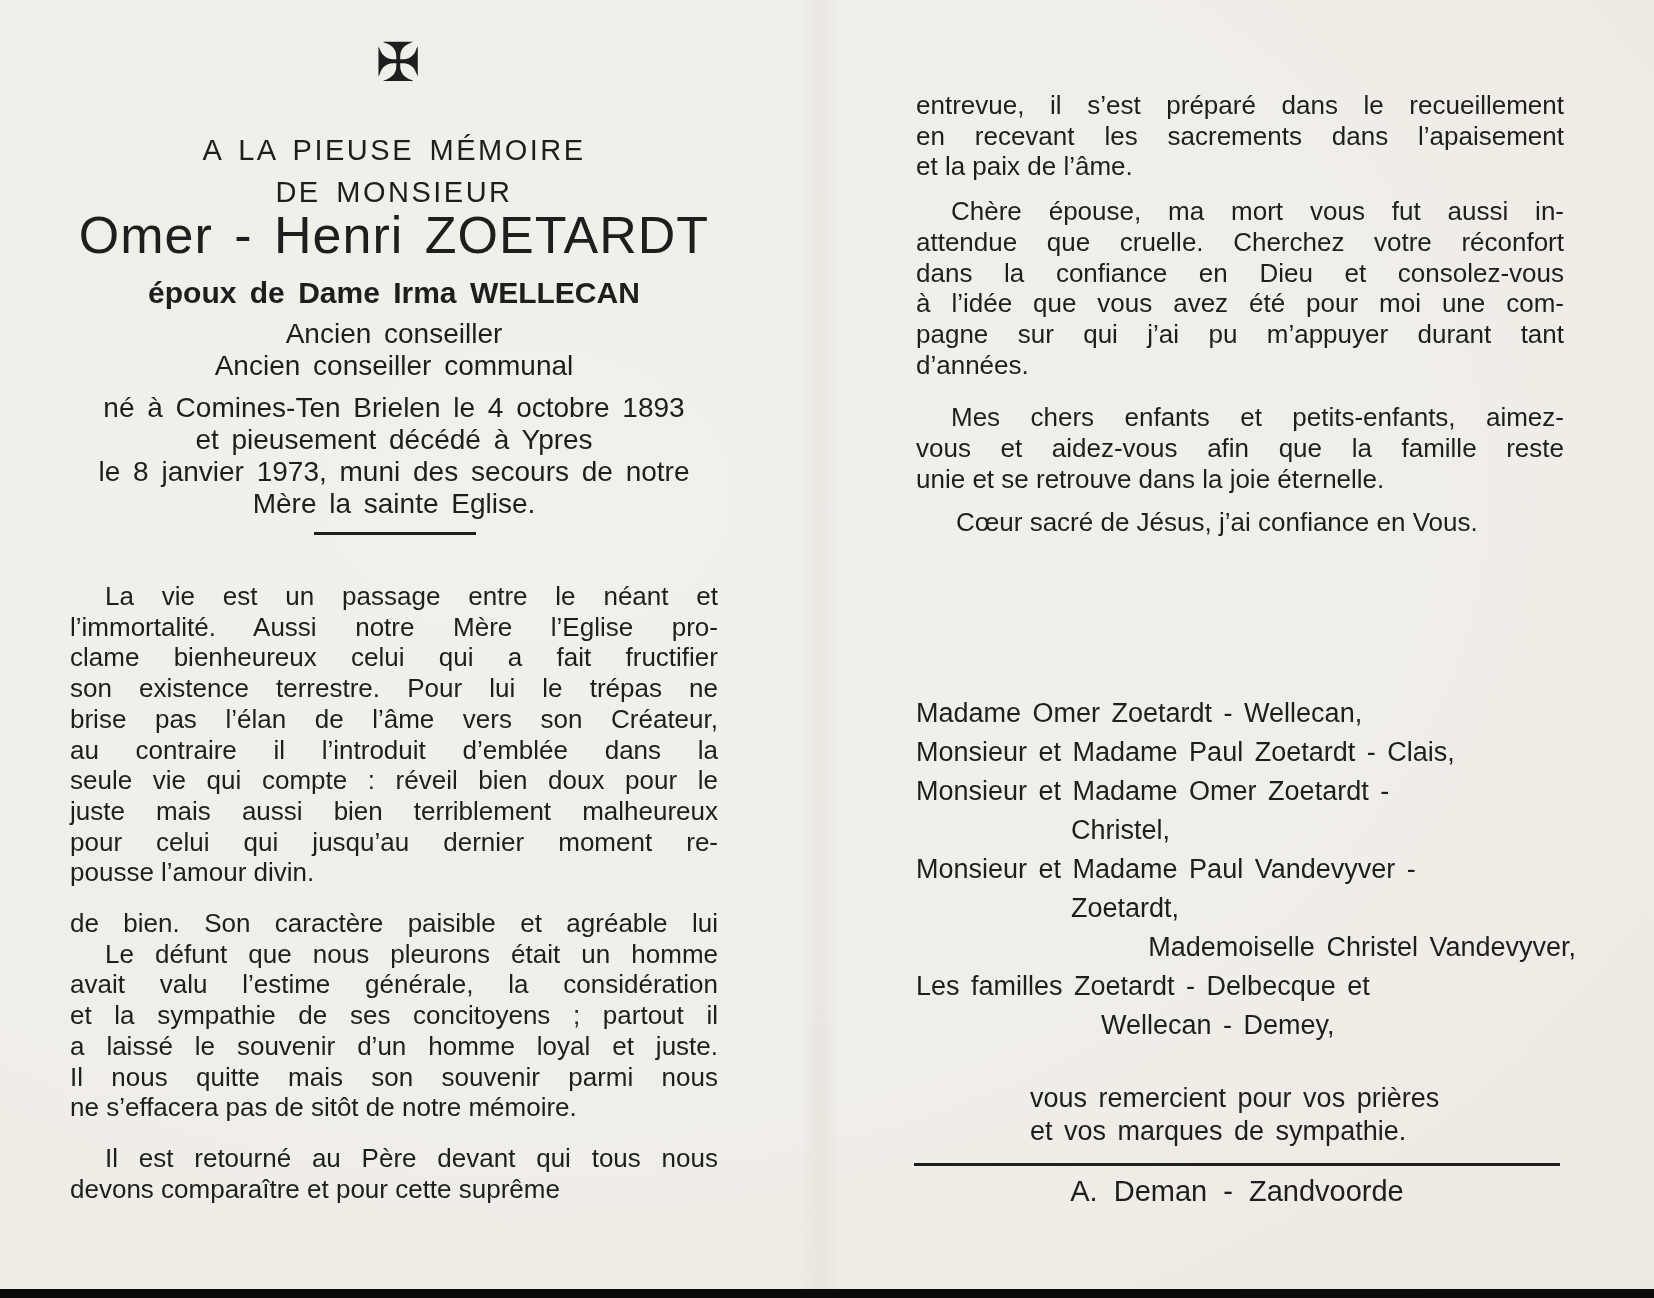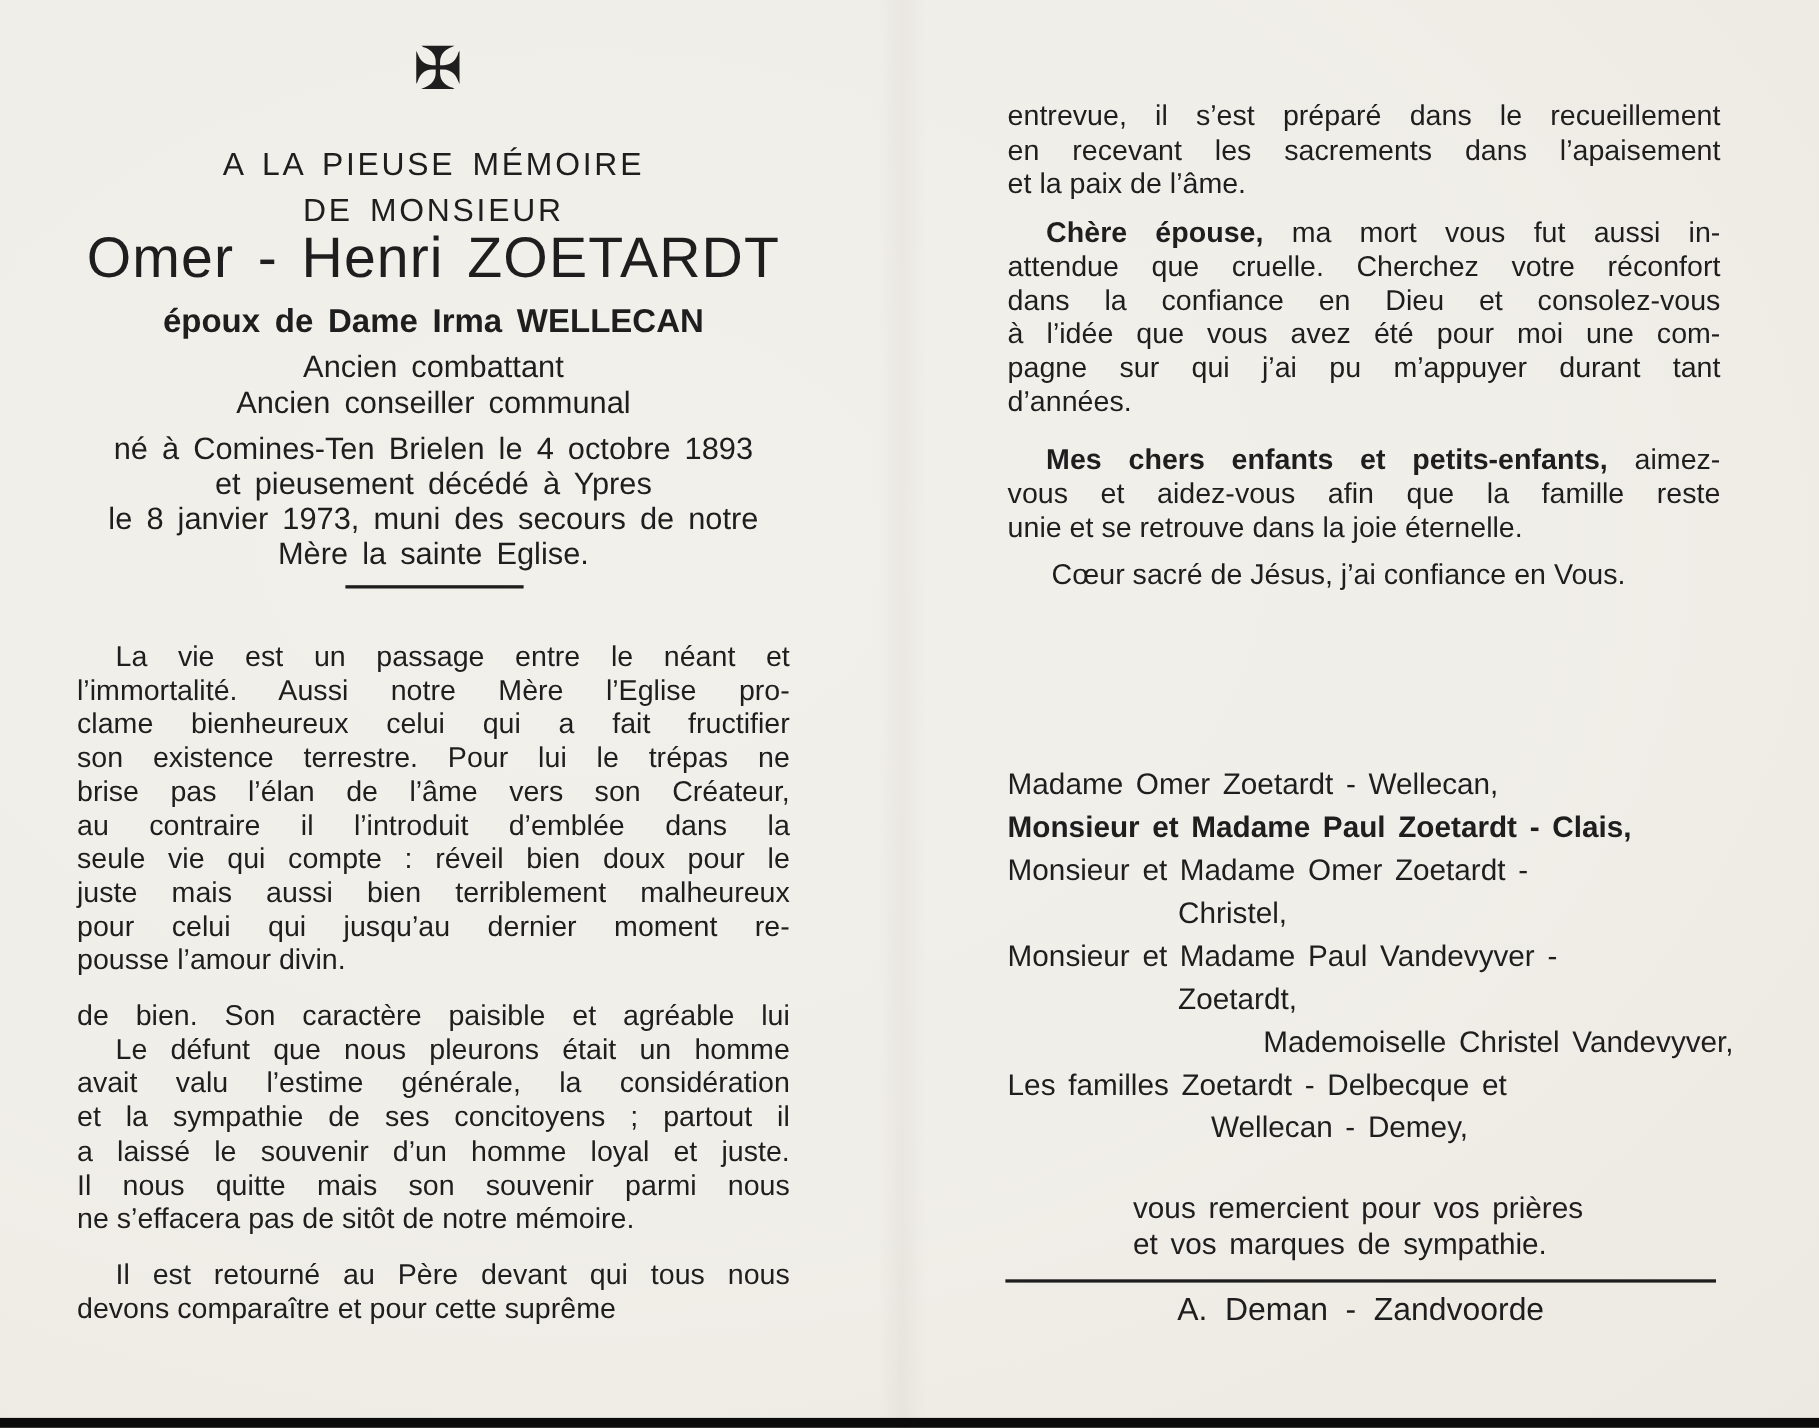--- a/index.html
+++ b/index.html
@@ -57,39 +57,39 @@
     text-align:justify;text-align-last:justify;
     white-space:normal;
   }
   .line.last{text-align-last:left;}
   .family{top:694px;left:916px;width:660px;font-size:27px;word-spacing:4px;}
   .family .fam-line{line-height:39px;white-space:nowrap;}
   .closing{top:1082px;left:1030px;width:560px;font-size:27px;word-spacing:4px;}
   .closing .cl-line{line-height:33px;}
   .rrule{top:1163px;left:914px;width:646px;height:3px;background:var(--ink);}
   .printer{top:1175px;left:914px;width:646px;text-align:center;font-size:29px;word-spacing:8px;}
-  b{font-weight:bold;}
+  b{font-weight:normal;}
 </style>
 </head>
 <body>
 
 <div class="scan">
 
   <div class="fold"></div>
 
   <div class="abs cross">✠</div>
 
   <div class="abs ctr hdr hdr1">A LA PIEUSE MÉMOIRE</div>
   <div class="abs ctr hdr hdr2">DE MONSIEUR</div>
 
   <div class="abs ctr name">Omer - Henri ZOETARDT</div>
 
   <div class="abs ctr spouse">époux de Dame Irma WELLECAN</div>
 
-  <div class="abs ctr titleline t1">Ancien combattant</div>
+  <div class="abs ctr titleline t1">Ancien conseiller</div>
   <div class="abs ctr titleline t2">Ancien conseiller communal</div>
 
   <div class="abs ctr titleline v1">né à Comines-Ten Brielen le 4 octobre 1893</div>
   <div class="abs ctr titleline v2">et pieusement décédé à Ypres</div>
   <div class="abs ctr titleline v3">le 8 janvier 1973, muni des secours de notre</div>
   <div class="abs ctr titleline v4">Mère la sainte Eglise.</div>
 
   <div class="abs lrule"></div>
 
   <div class="abs body-col left-body" id="left-paras">
@@ -139,21 +139,21 @@
         <div class="line">vous et aidez-vous afin que la famille reste</div>
         <div class="line last">unie et se retrouve dans la joie éternelle.</div>
       </div>
       <div class="para">
         <div class="line last" style="text-indent: 40px;">Cœur sacré de Jésus, j’ai confiance en Vous.</div>
       </div>
     </div>
 
   <div class="abs family" id="family-list">
       <div class="fam-line" style="padding-left: 0px;">Madame Omer Zoetardt - Wellecan,</div>
-      <div class="fam-line" style="padding-left: 0px; font-weight: bold;">Monsieur et Madame Paul Zoetardt - Clais,</div>
+      <div class="fam-line" style="padding-left: 0px;">Monsieur et Madame Paul Zoetardt - Clais,</div>
       <div class="fam-line" style="padding-left: 0px;">Monsieur et Madame Omer Zoetardt -</div>
       <div class="fam-line" style="padding-left: 155px;">Christel,</div>
       <div class="fam-line" style="padding-left: 0px;">Monsieur et Madame Paul Vandevyver -</div>
       <div class="fam-line" style="padding-left: 155px;">Zoetardt,</div>
       <div class="fam-line" style="padding-left: 0px; text-align: right;">Mademoiselle Christel Vandevyver,</div>
       <div class="fam-line" style="padding-left: 0px;">Les familles Zoetardt - Delbecque et</div>
       <div class="fam-line" style="padding-left: 185px;">Wellecan - Demey,</div>
     </div>
 
   <div class="abs closing" id="closing-lines">

